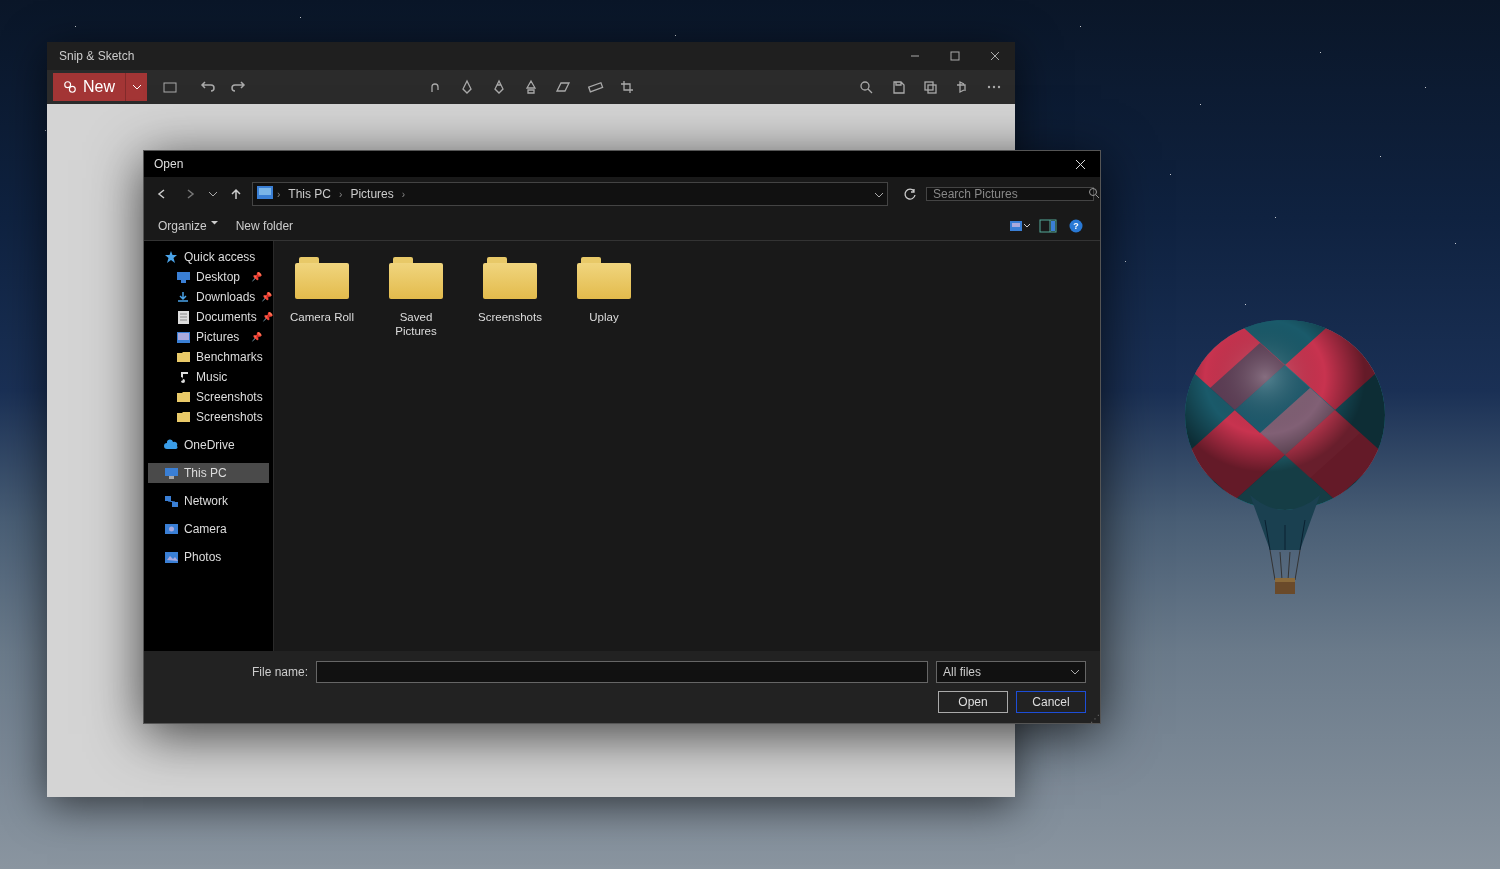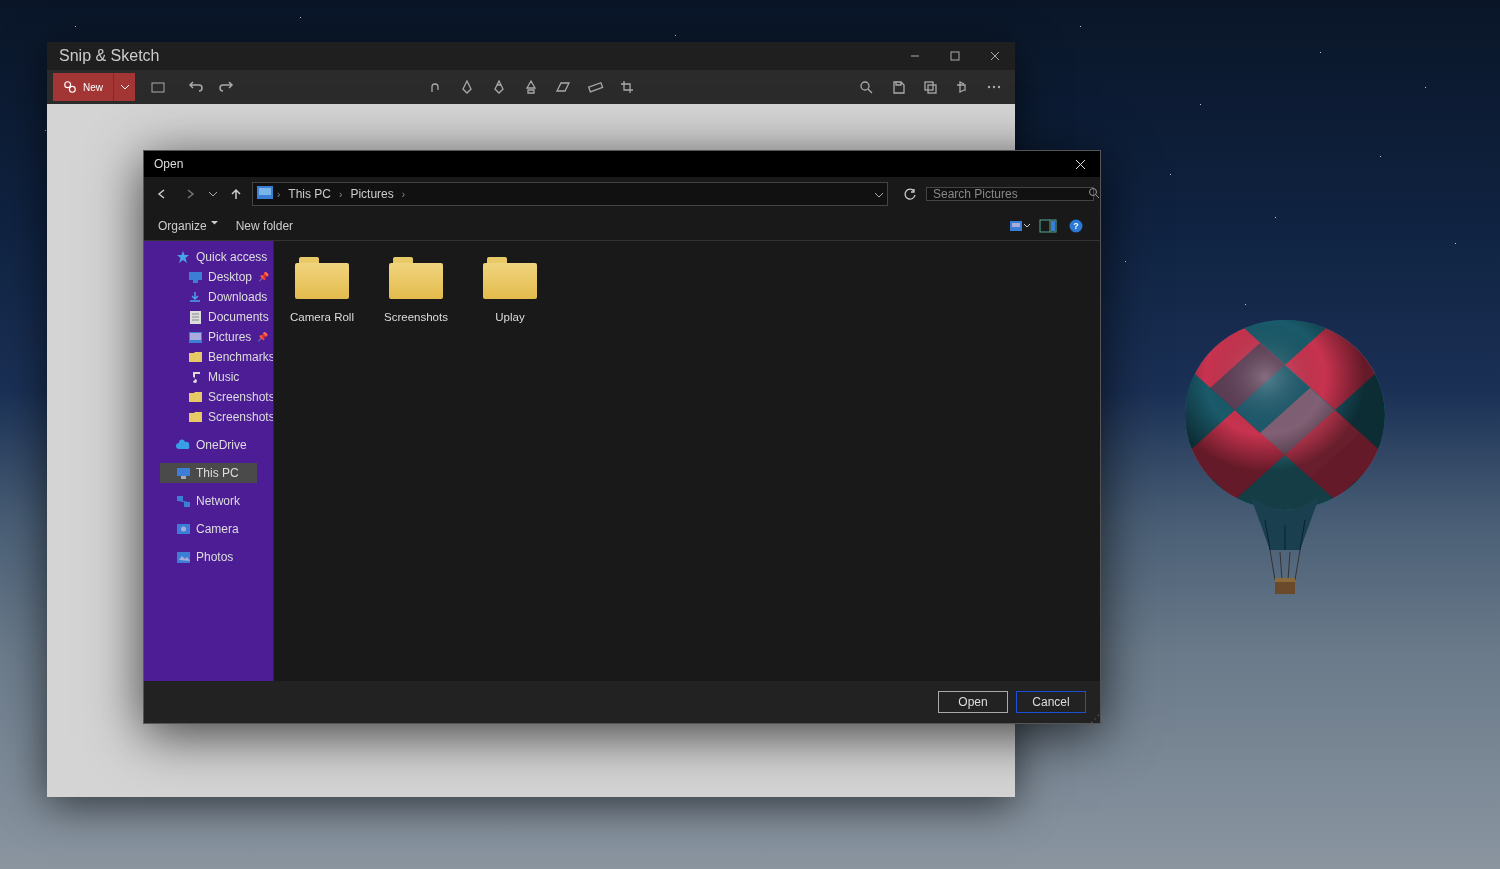--- a/index.html
+++ b/index.html
@@ -1,25 +1,25 @@
 <!DOCTYPE html>
 <html><head>
 <meta charset="utf-8">
 <style>
 *{margin:0;padding:0;box-sizing:border-box;font-family:"Segoe UI",sans-serif;-webkit-font-smoothing:antialiased}
 body{width:1500px;height:869px;background:linear-gradient(to bottom,#0a1628 0%,#0f2240 25%,#1a3055 45%,#495e75 60%,#6a7a8a 75%,#8a95a0 100%);position:relative;overflow:hidden}
 
 .star{position:absolute;width:1px;height:1px;background:#fff;border-radius:50%}
 
 .snip{position:absolute;left:47px;top:42px;width:968px;height:755px;background:#2b2b2b;display:flex;flex-direction:column;box-shadow:0 8px 40px rgba(0,0,0,.6)}
-.snip-title{height:28px;background:#1f1f1f;display:flex;align-items:center;color:#ccc;font-size:16px;padding-left:12px}
+.snip-title{height:28px;background:#1f1f1f;display:flex;align-items:center;color:#ccc;font-size:12px;padding-left:12px}
 .winctl{margin-left:auto;display:flex}
 .winctl div{width:40px;height:28px;display:flex;align-items:center;justify-content:center;color:#aaa;font-size:11px}
 .snip-tool{height:34px;background:#2b2b2b;display:flex;align-items:center;padding:0 6px;position:relative}
-.newbtn{height:28px;background:#a33535;display:flex;align-items:center;color:#fff;font-size:10px}
+.newbtn{height:28px;background:#a33535;display:flex;align-items:center;color:#fff;font-size:16px}
 .newbtn .main{padding:0 10px;display:flex;align-items:center;gap:6px}
 .newbtn .dd{width:22px;height:28px;display:flex;align-items:center;justify-content:center;border-left:1px solid rgba(0,0,0,.2)}
 .tbi{width:30px;height:30px;display:flex;align-items:center;justify-content:center;color:#aaa}
 .tb-center{position:absolute;left:50%;transform:translateX(-50%);display:flex;gap:2px}
 .tb-right{margin-left:auto;display:flex;gap:2px}
 .snip-canvas{flex:1;background:#d4d4d4;margin:0}
 
 .dlg{position:absolute;left:143px;top:150px;width:958px;height:574px;background:#191919;border:1px solid #555;display:flex;flex-direction:column;box-shadow:0 10px 50px rgba(0,0,0,.7)}
 .dlg-title{height:26px;background:#000;display:flex;align-items:center;color:#ddd;font-size:12px;padding-left:10px}
 .dlg-close{margin-left:auto;width:40px;height:26px;display:flex;align-items:center;justify-content:center;color:#ddd}
@@ -31,21 +31,21 @@
 .refresh{width:26px;height:24px;display:flex;align-items:center;justify-content:center;color:#aaa;margin-left:4px}
 .search{width:168px;height:14px;background:#111;border:1px solid #444;display:flex;align-items:center;padding:0 6px}
 .search input{flex:1;background:transparent;border:none;color:#ccc;font-size:12px;outline:none}
 .search input::placeholder{color:#888}
 .search .sicon{color:#888;font-size:12px}
 .dlg-opts{height:30px;display:flex;align-items:center;padding:0 14px;gap:18px;color:#ccc;font-size:12px;border-bottom:1px solid #333}
 .dlg-opts .org{display:flex;align-items:flex-start;gap:4px}
 .opts-right{margin-left:auto;display:flex;gap:8px;align-items:center}
 .opts-right .oi{width:20px;height:20px;display:flex;align-items:center;justify-content:center}
 .dlg-body{flex:1;display:flex;overflow:hidden}
-.tree{width:130px;background:#4c1d95;border-right:1px solid #2a2a2a;padding:6px 16px;overflow:hidden}
+.tree{width:130px;background:#000000;border-right:1px solid #2a2a2a;padding:6px 4px;overflow:hidden}
 .titem{height:20px;display:flex;align-items:center;padding-left:16px;gap:6px;color:#ddd;font-size:12px;white-space:nowrap}
 .titem.sub{padding-left:28px}
 .titem.sel{background:#4a4a4a}
 .titem .ic{width:14px;height:14px;display:flex;align-items:center;justify-content:center;flex-shrink:0}
 .folders{flex:1;background:#191919;padding:16px 12px;display:flex;gap:22px;align-items:flex-start}
 .folder{width:72px;display:flex;flex-direction:column;align-items:center;gap:12px}
 .ficon{width:54px;height:42px;position:relative}
 .ficon .tab{position:absolute;top:0;left:4px;width:20px;height:8px;background:#e8c968;border-radius:2px 2px 0 0}
 .ficon .body{position:absolute;top:6px;left:0;width:54px;height:36px;background:linear-gradient(to bottom,#f0d57e,#e3bb4c);border-radius:2px}
 .flabel{color:#ddd;font-size:11.5px;text-align:center;line-height:1.2}
@@ -437,32 +437,49 @@
             <div class="tab"></div>
             <div class="body"></div>
           </div>
           <div class="flabel">Camera Roll</div>
         </div>
       <div class="folder">
           <div class="ficon">
             <div class="tab"></div>
             <div class="body"></div>
           </div>
+          <div class="flabel">Saved Pictures</div>
+        </div>
+      <div class="folder">
+          <div class="ficon">
+            <div class="tab"></div>
+            <div class="body"></div>
+          </div>
           <div class="flabel">Screenshots</div>
         </div>
       <div class="folder">
           <div class="ficon">
             <div class="tab"></div>
             <div class="body"></div>
           </div>
           <div class="flabel">Uplay</div>
         </div>
     </div>
   </div>
   <div class="dlg-foot">
+    <div class="fn-row">
+      <div class="fn-lbl">File name:</div>
+      <input class="fn-input" value="" style="">
+      <div class="ft-select">
+          <span>All files</span>
+          <svg width="8" height="5">
+            <path d="M0 0 L4 4 L8 0" fill="none" stroke="#aaa"></path>
+          </svg>
+        </div>
+    </div>
     <div class="btn-row">
       <div class="dbtn pri">Open</div>
       <div class="dbtn">Cancel</div>
     </div>
   </div>
   <div class="resize">⋰</div>
 </div>
 
 <div class="balloon">
 <svg width="210" height="310" viewBox="0 0 210 310">

